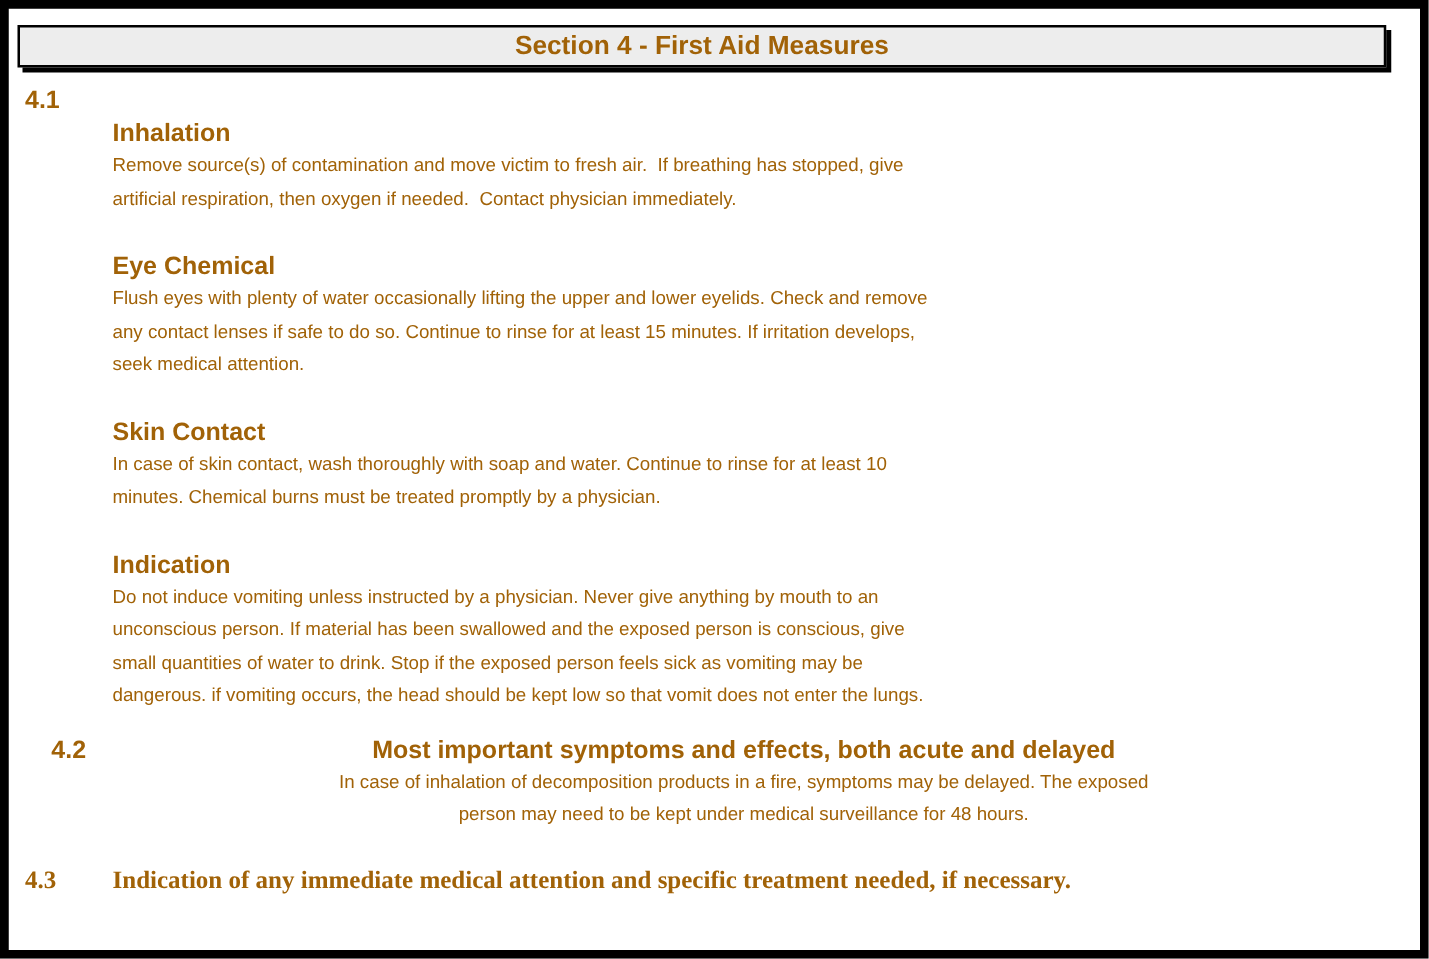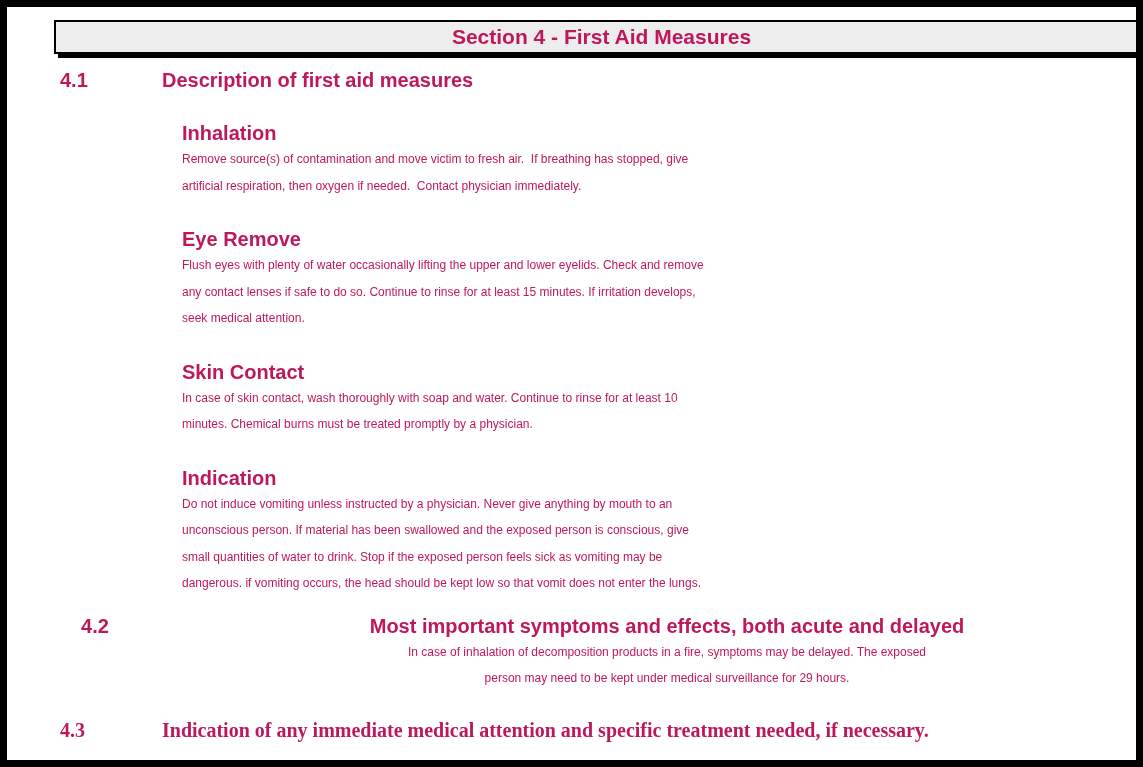--- a/index.html
+++ b/index.html
@@ -9,100 +9,97 @@
     font-family: "Liberation Sans", "DejaVu Sans", sans-serif;
   }
   .page {
     position: relative;
     width: 1143px;
     height: 767px;
     box-sizing: border-box;
     border: 7px solid #000000;
     background: #ffffff;
     overflow: hidden;
-    color: #be185d;
-    padding-left: 40px;
+    color: #a16207;
   }
   .header-bar {
     margin: 13px 0 0 7px;
     width: 1095px;
     box-sizing: border-box;
     background: #ededed;
     border: 2px solid #000000;
     box-shadow: 4px 4px 0 0 #000000;
     text-align: center;
     font-weight: bold;
     font-size: 21px;
     line-height: 27px;
     padding: 1px 0 2px 0;
   }
   .body-area {
     padding: 0 0 0 13px;
   }
   .section {
     display: flex;
     align-items: flex-start;
-    gap: 32px;
   }
   .section.first { margin-top: 13px; }
   .section.s42 { margin-top: 16px; text-align: center; }
   .section.s43 { margin-top: 25px; font-family: Liberation Serif, serif; }
   .sec-num {
     width: 70px;
     flex: 0 0 70px;
     font-weight: bold;
     font-size: 20px;
     line-height: 26px;
   }
   .sec-content {
     width: 1010px;
     flex: 0 0 1010px;
   }
   .sec-title {
     font-weight: bold;
     font-size: 20px;
     line-height: 26px;
   }
-  .sub-block { margin-top: 27px; margin-left: 20px; }
+  .sub-block { margin-top: 27px; }
   .sub-label {
     font-weight: bold;
     font-size: 20px;
     line-height: 26px;
   }
   .para {
     margin: 0;
-    font-size: 12px;
+    font-size: 15px;
     line-height: 26.5px;
     white-space: pre-wrap;
   }
 </style>
 </head>
 <body>
 
 <div class="page">
 
   <div class="header-bar">
     <span>Section 4 - First Aid Measures</span>
   </div>
 
   <div class="body-area">
 
     <div class="section first">
       <div class="sec-num">4.1</div>
       <div class="sec-content">
-        <div class="sec-title">Description of first aid measures</div>
 
         <div class="sub-block">
           <div class="sub-label">Inhalation</div>
           <p class="para">Remove source(s) of contamination and move victim to fresh air.  If breathing has stopped, give
 artificial respiration, then oxygen if needed.  Contact physician immediately.</p>
         </div>
 
         <div class="sub-block">
-          <div class="sub-label">Eye Remove</div>
+          <div class="sub-label">Eye Chemical</div>
           <p class="para">Flush eyes with plenty of water occasionally lifting the upper and lower eyelids. Check and remove
 any contact lenses if safe to do so. Continue to rinse for at least 15 minutes. If irritation develops,
 seek medical attention.</p>
         </div>
 
         <div class="sub-block">
           <div class="sub-label">Skin Contact</div>
           <p class="para">In case of skin contact, wash thoroughly with soap and water. Continue to rinse for at least 10
 minutes. Chemical burns must be treated promptly by a physician.</p>
         </div>
@@ -115,21 +112,21 @@
 dangerous. if vomiting occurs, the head should be kept low so that vomit does not enter the lungs.</p>
         </div>
       </div>
     </div>
 
     <div class="section s42">
       <div class="sec-num">4.2</div>
       <div class="sec-content">
         <div class="sec-title">Most important symptoms and effects, both acute and delayed</div>
         <p class="para">In case of inhalation of decomposition products in a fire, symptoms may be delayed. The exposed
-person may need to be kept under medical surveillance for 29 hours.</p>
+person may need to be kept under medical surveillance for 48 hours.</p>
       </div>
     </div>
 
     <div class="section s43">
       <div class="sec-num">4.3</div>
       <div class="sec-content">
         <div class="sec-title">Indication of any immediate medical attention and specific treatment needed, if necessary.</div>
       </div>
     </div>
 

